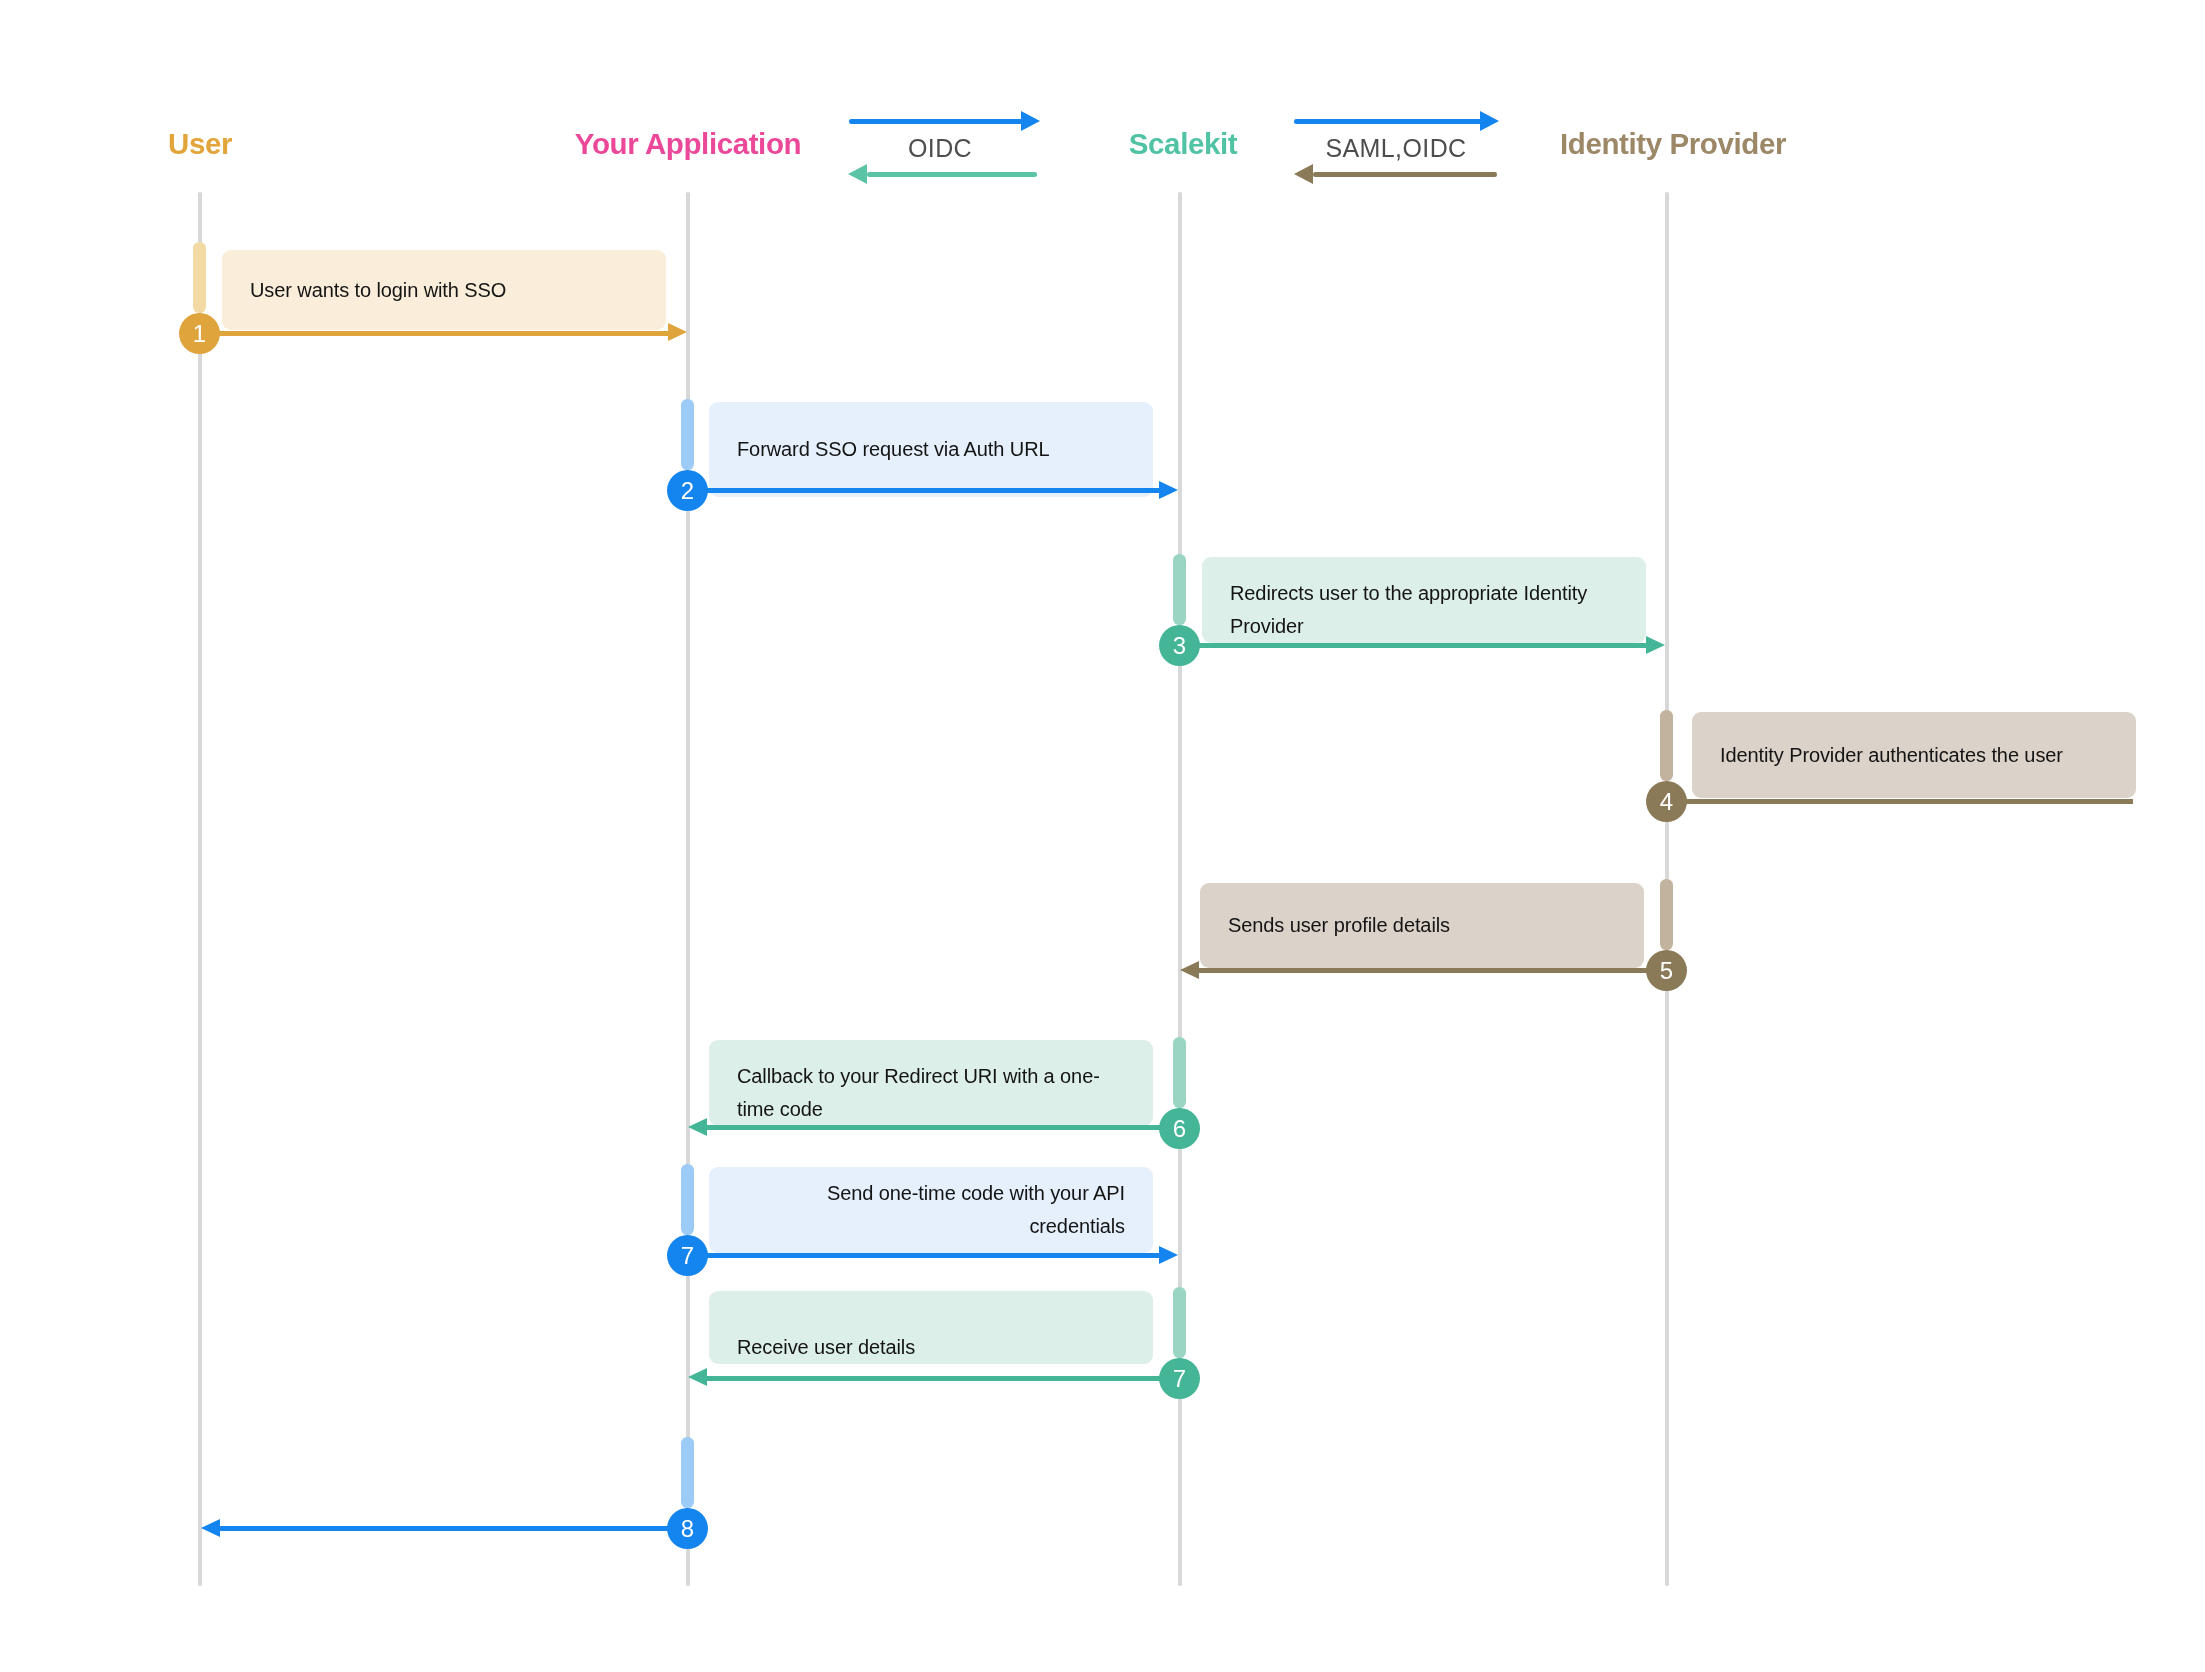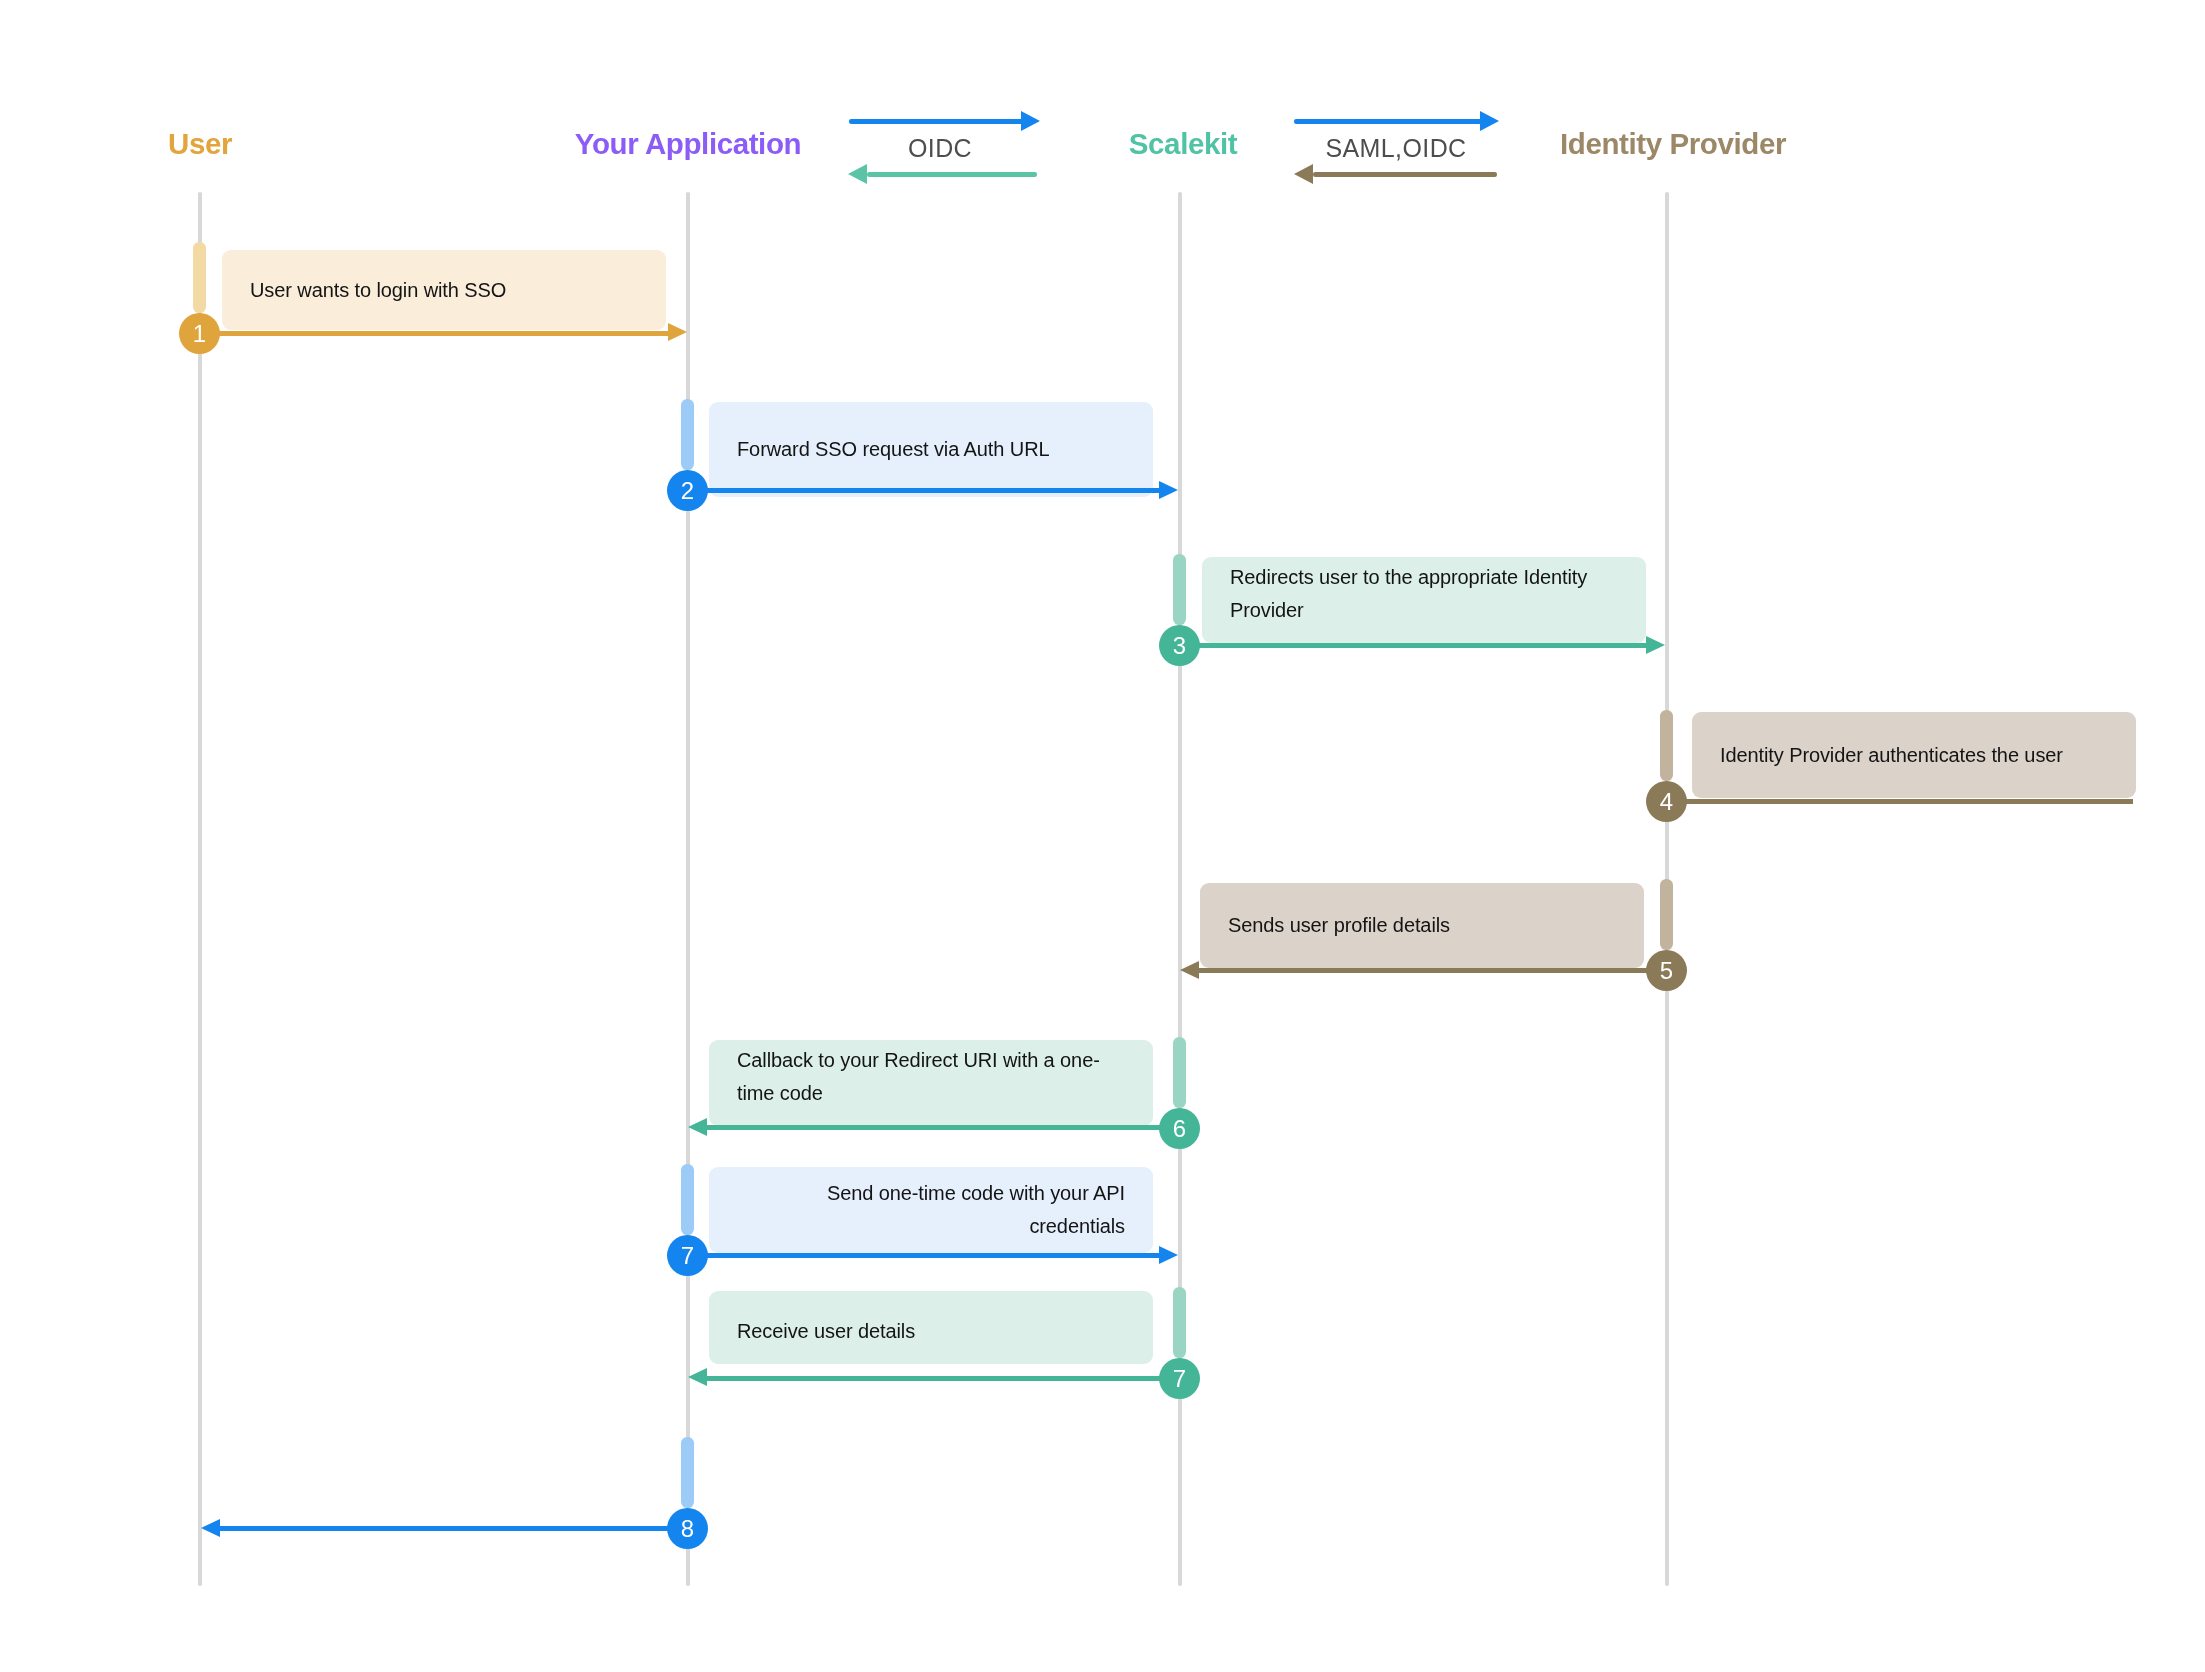--- a/index.html
+++ b/index.html
@@ -8,21 +8,21 @@
   .lifeline{position:absolute;top:192px;height:1394px;width:3.6px;background:#D8D8D8;border-radius:1.8px;}
   .actor-label{position:absolute;transform:translateX(-50%);font-size:29.5px;font-weight:700;
                letter-spacing:-0.4px;white-space:nowrap;}
   .proto-label{position:absolute;transform:translateX(-50%);font-size:25px;color:#4D4D4D;
                letter-spacing:0.4px;white-space:nowrap;}
   .hline{position:absolute;height:4.5px;border-radius:2.2px;}
   .tri-r{position:absolute;width:0;height:0;border-top:10.7px solid transparent;border-bottom:10.7px solid transparent;}
   .tri-l{position:absolute;width:0;height:0;border-top:10.7px solid transparent;border-bottom:10.7px solid transparent;}
   .abar{position:absolute;width:12.5px;height:71px;border-radius:6.3px;}
   .msgbox{position:absolute;width:444px;border-radius:9px;box-sizing:border-box;
-          padding:16px 28px;display:flex;align-items:center;font-size:20px;line-height:33px;
+          padding:0 28px;display:flex;align-items:center;font-size:20px;line-height:33px;
           color:#141414;letter-spacing:-0.1px;}
   .msgline{position:absolute;height:5.4px;}
   .mtri-r{position:absolute;width:0;height:0;border-top:9.8px solid transparent;border-bottom:9.8px solid transparent;}
   .mtri-l{position:absolute;width:0;height:0;border-top:9.8px solid transparent;border-bottom:9.8px solid transparent;}
   .numcircle{position:absolute;width:41px;height:41px;border-radius:50%;color:#ffffff;
              font-size:24px;display:flex;align-items:center;justify-content:center;z-index:5;}
   
   .gold-main{background:#E0A43C;}   .gold-bar{background:#F3D9A4;}  .gold-box{background:#FAEDDA;}
   .blue-main{background:#1485EE;}   .blue-bar{background:#9BCBF6;}  .blue-box{background:#E5F0FC;}
   .teal-main{background:#45B598;}   .teal-bar{background:#9AD5C3;}  .teal-box{background:#DCEFE8;align-items:flex-end;}
@@ -32,21 +32,21 @@
 <body>
 
 <div class="canvas">
 
   <div class="lifeline" style="left:198px;"></div>
   <div class="lifeline" style="left:686px;"></div>
   <div class="lifeline" style="left:1178px;"></div>
   <div class="lifeline" style="left:1665px;"></div>
 
   <div class="actor-label" style="left:200px;top:127px;color:#E2A53C;">User</div>
-  <div class="actor-label" style="left:688px;top:127px;color:#8b5cf6;">Your Application</div>
+  <div class="actor-label" style="left:688px;top:127px;color:#ec4899;">Your Application</div>
   <div class="actor-label" style="left:1183px;top:127px;color:#50C3A5;">Scalekit</div>
   <div class="actor-label" style="left:1673px;top:127px;color:#9C8767;">Identity Provider</div>
 
   <div class="hline" style="left:849px;top:119px;width:174px;background:#1485EE;"></div>
   <div class="tri-r" style="left:1021px;top:111px;border-left:19.7px solid #1485EE;"></div>
   <div class="proto-label" style="left:940px;top:134px;">OIDC</div>
   <div class="hline" style="left:867px;top:172px;width:170px;background:#5BC4A7;"></div>
   <div class="tri-l" style="left:848px;top:164px;border-right:19.7px solid #5BC4A7;"></div>
 
   <div class="hline" style="left:1294px;top:119px;width:188px;background:#1485EE;"></div>

